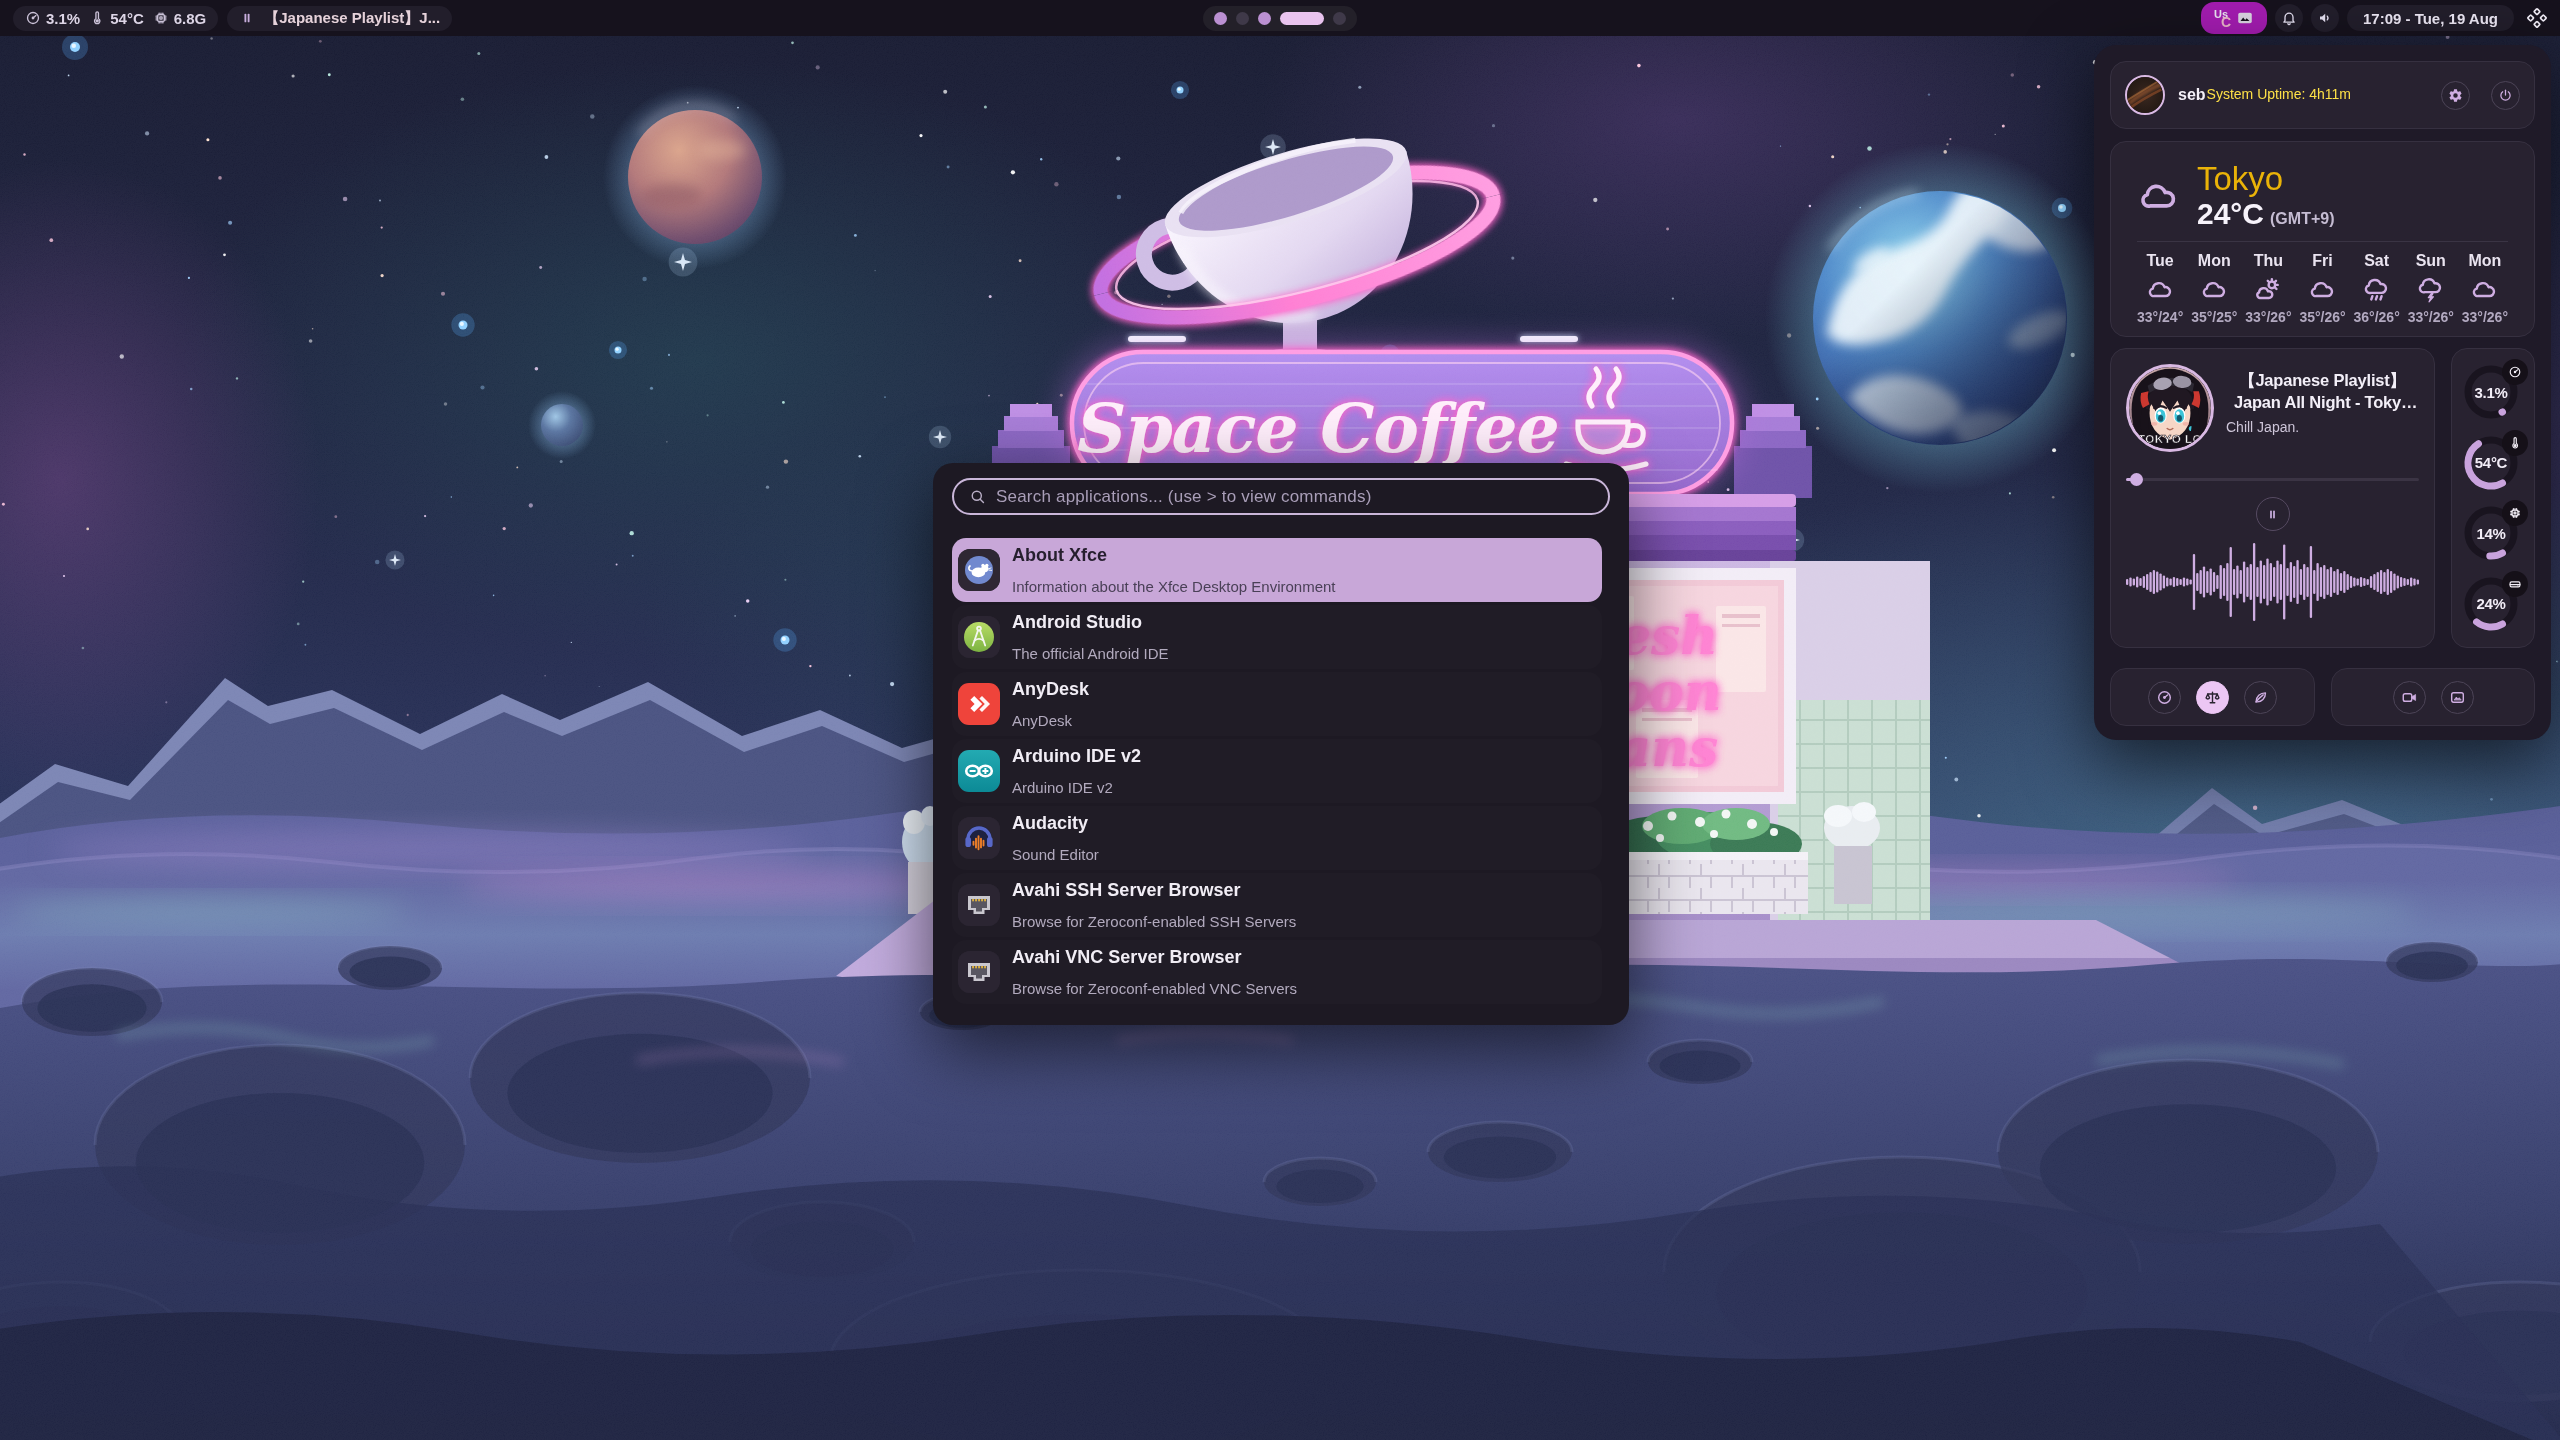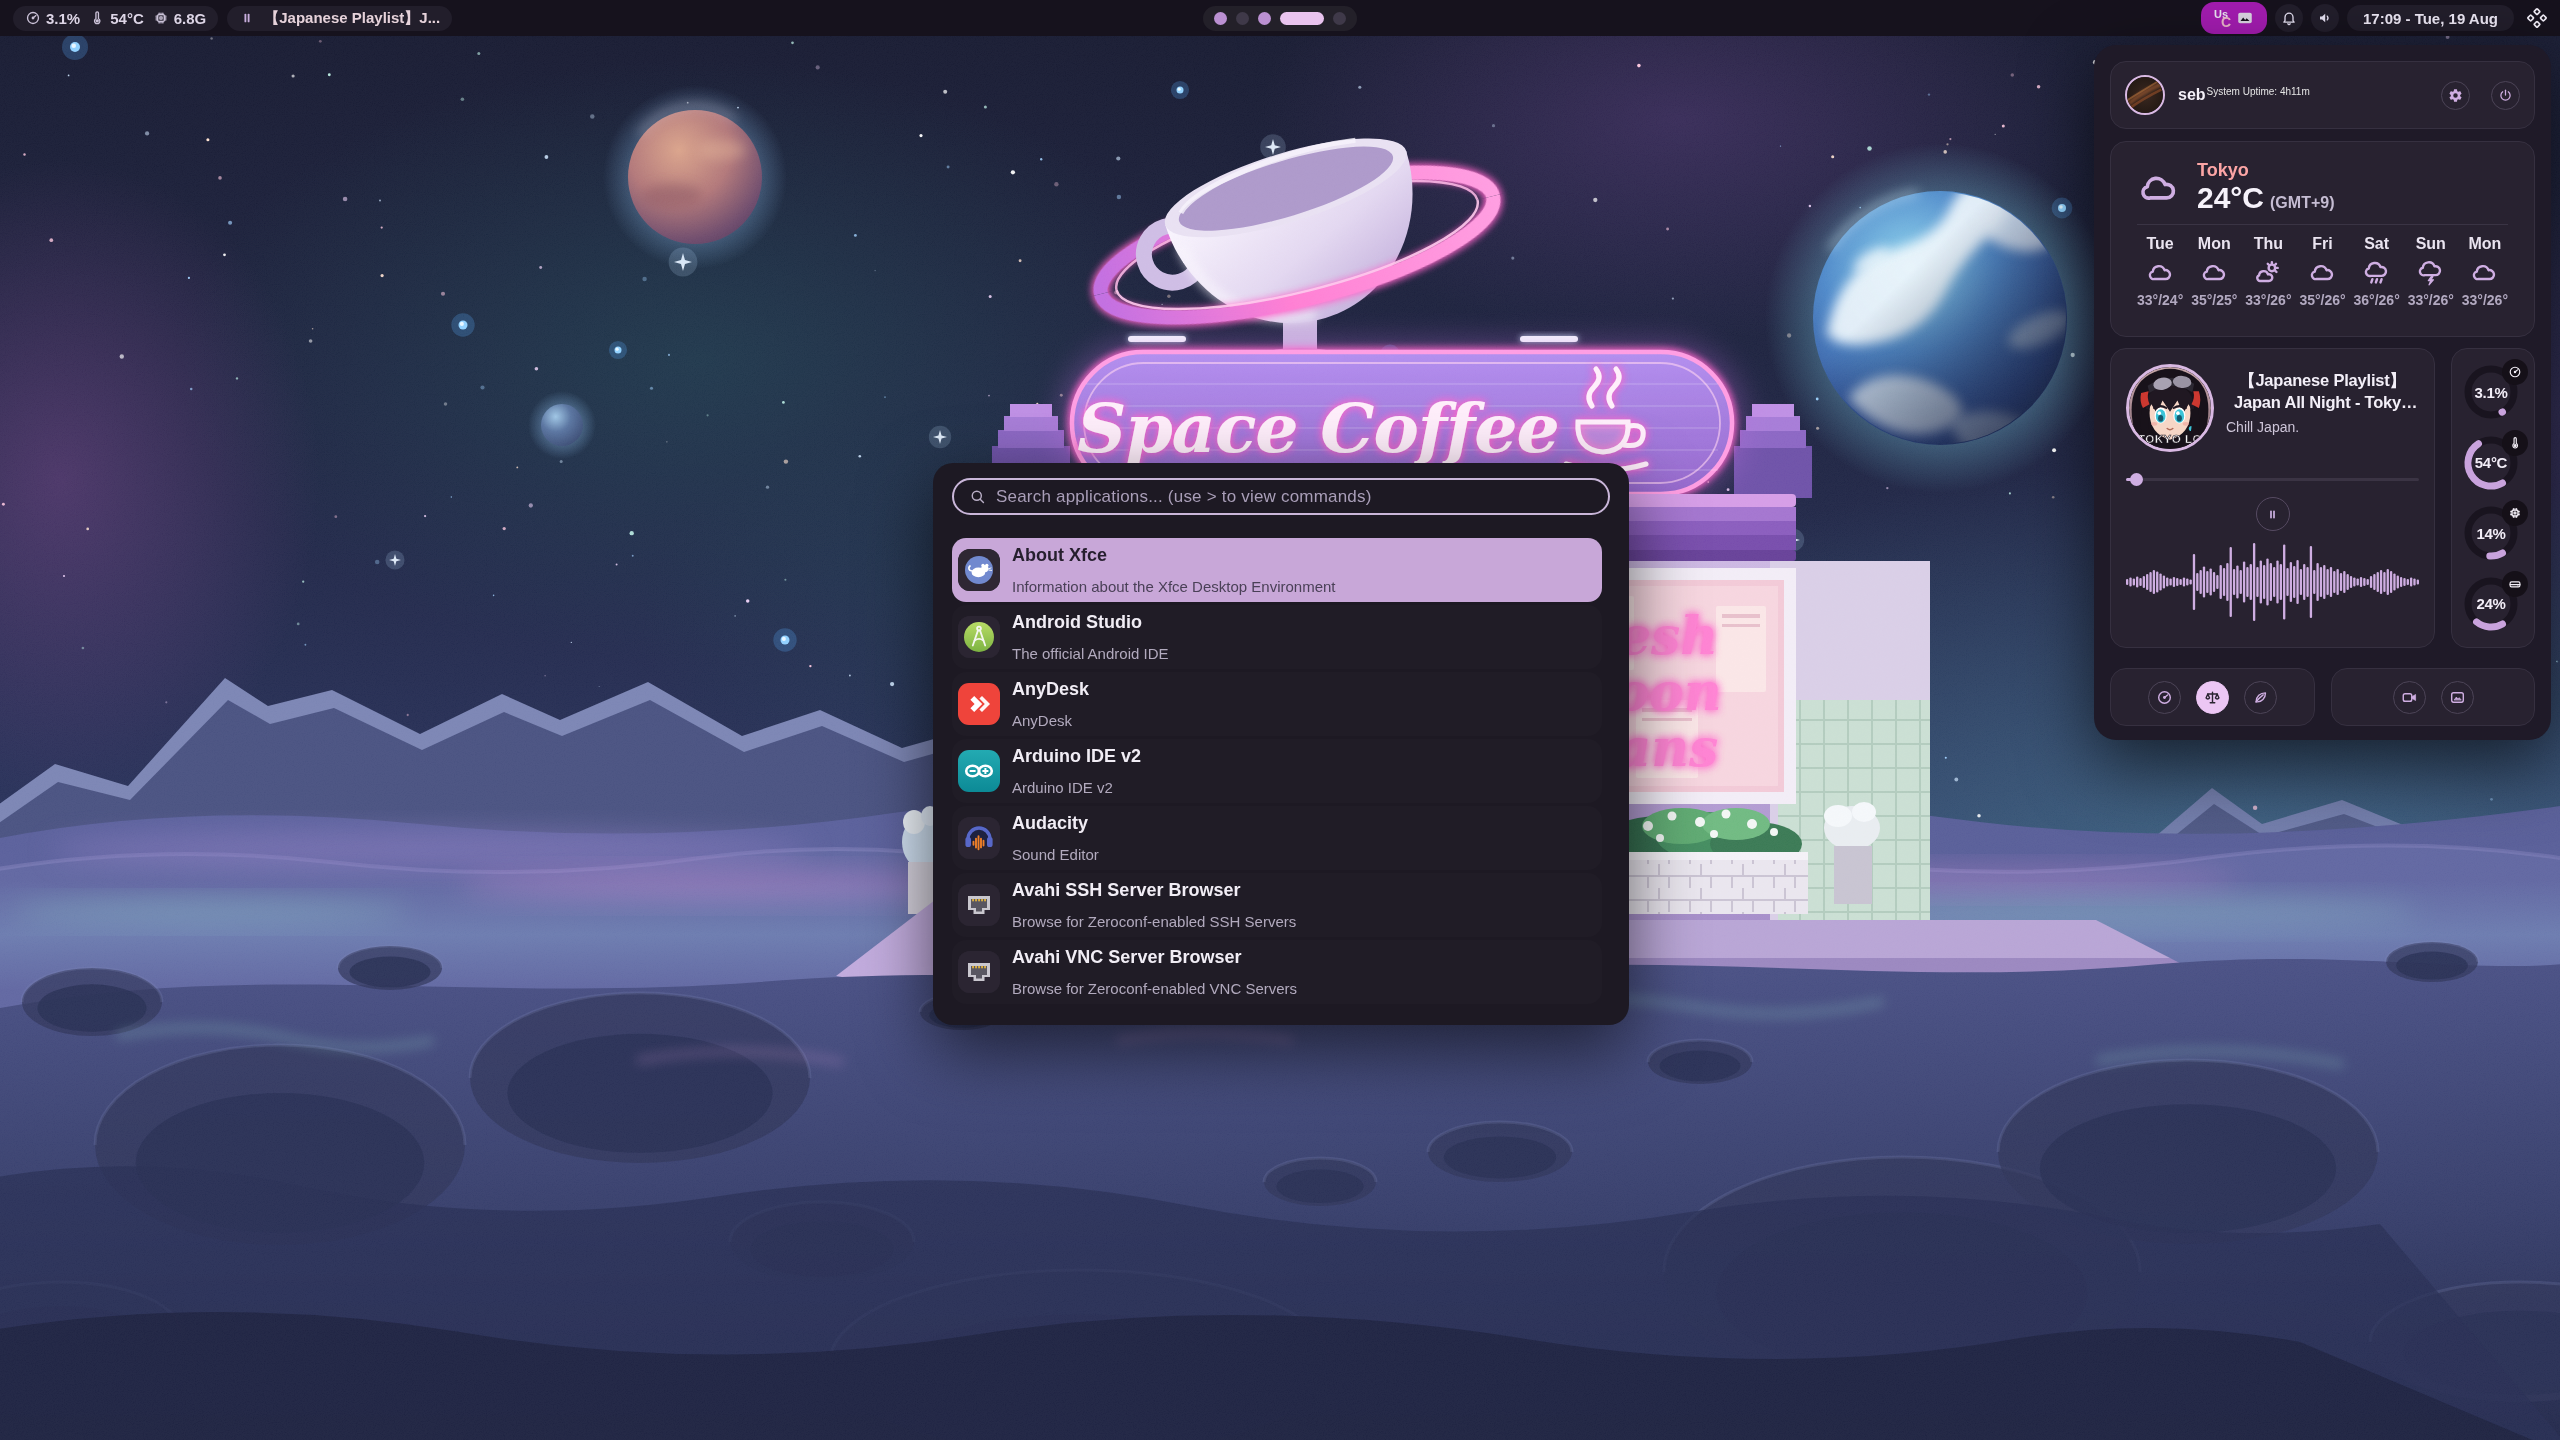--- a/index.html
+++ b/index.html
@@ -66,30 +66,30 @@
   
   .panel { position:fixed; left:2094px; top:45px; width:457px; height:695px; background:#1f1a28;
     border-radius:22px; z-index:20; padding:16px; box-shadow:0 24px 70px rgba(0,0,0,.6); }
   .card { background:#282230; border:1px solid #363040; border-radius:16px; }
 
   .user-card { height:68px; display:flex; align-items:center; padding:0 14px; gap:13px; }
   .avatar { width:40px; height:40px; border-radius:50%; border:2px solid #d9b9e3; flex:none; overflow:hidden; }
   .avatar svg { width:100%; height:100%; display:block; }
   .user-info { display:flex; flex-direction:row; gap:1px; flex:1; min-width:0; }
   .user-name { color:#f4f0f8; font-size:16px; font-weight:700; }
-  .user-uptime { color:#e5e5e5; font-size:10px; }
+  .user-uptime { color:#fde047; font-size:14px; }
   .round-btn { width:29px; height:29px; border-radius:50%; border:1px solid #4c4457;
     display:flex; align-items:center; justify-content:center; color:#cfaee2; flex:none; }
   .round-btn svg { width:15px; height:15px; }
 
   .weather-card { margin-top:12px; height:196px; padding:19px 26px 0 26px; }
   .w-head { display:flex; align-items:center; gap:16px; }
   .w-head .ic { color:#cfaee2; display:flex; }
   .w-head .ic svg { width:44px; height:44px; }
-  .w-city { color:#fca5a5; font-size:18px; font-weight:700; line-height:1.1; }
+  .w-city { color:#eab308; font-size:33px; font-weight:400; line-height:1.1; }
   .w-temp { color:#f6f2fa; font-size:30px; font-weight:700; line-height:1.12; }
   .w-tz { font-size:16px; font-weight:600; color:#c5bcd2; margin-left:6px; }
   .w-div { height:1px; background:#3a3444; margin-top:10px; }
   .w-days { display:flex; justify-content:space-between; margin-top:10px; }
   .w-day { display:flex; flex-direction:column; align-items:center; gap:5px; min-width:44px; }
   .w-day-label { color:#eae4f0; font-size:16px; font-weight:700; }
   .w-day .ic { color:#cfaee2; display:flex; }
   .w-day .ic svg { width:29px; height:29px; }
   .w-day-temps { color:#b2a9c0; font-size:14px; font-weight:600;text-align:center; }
 

